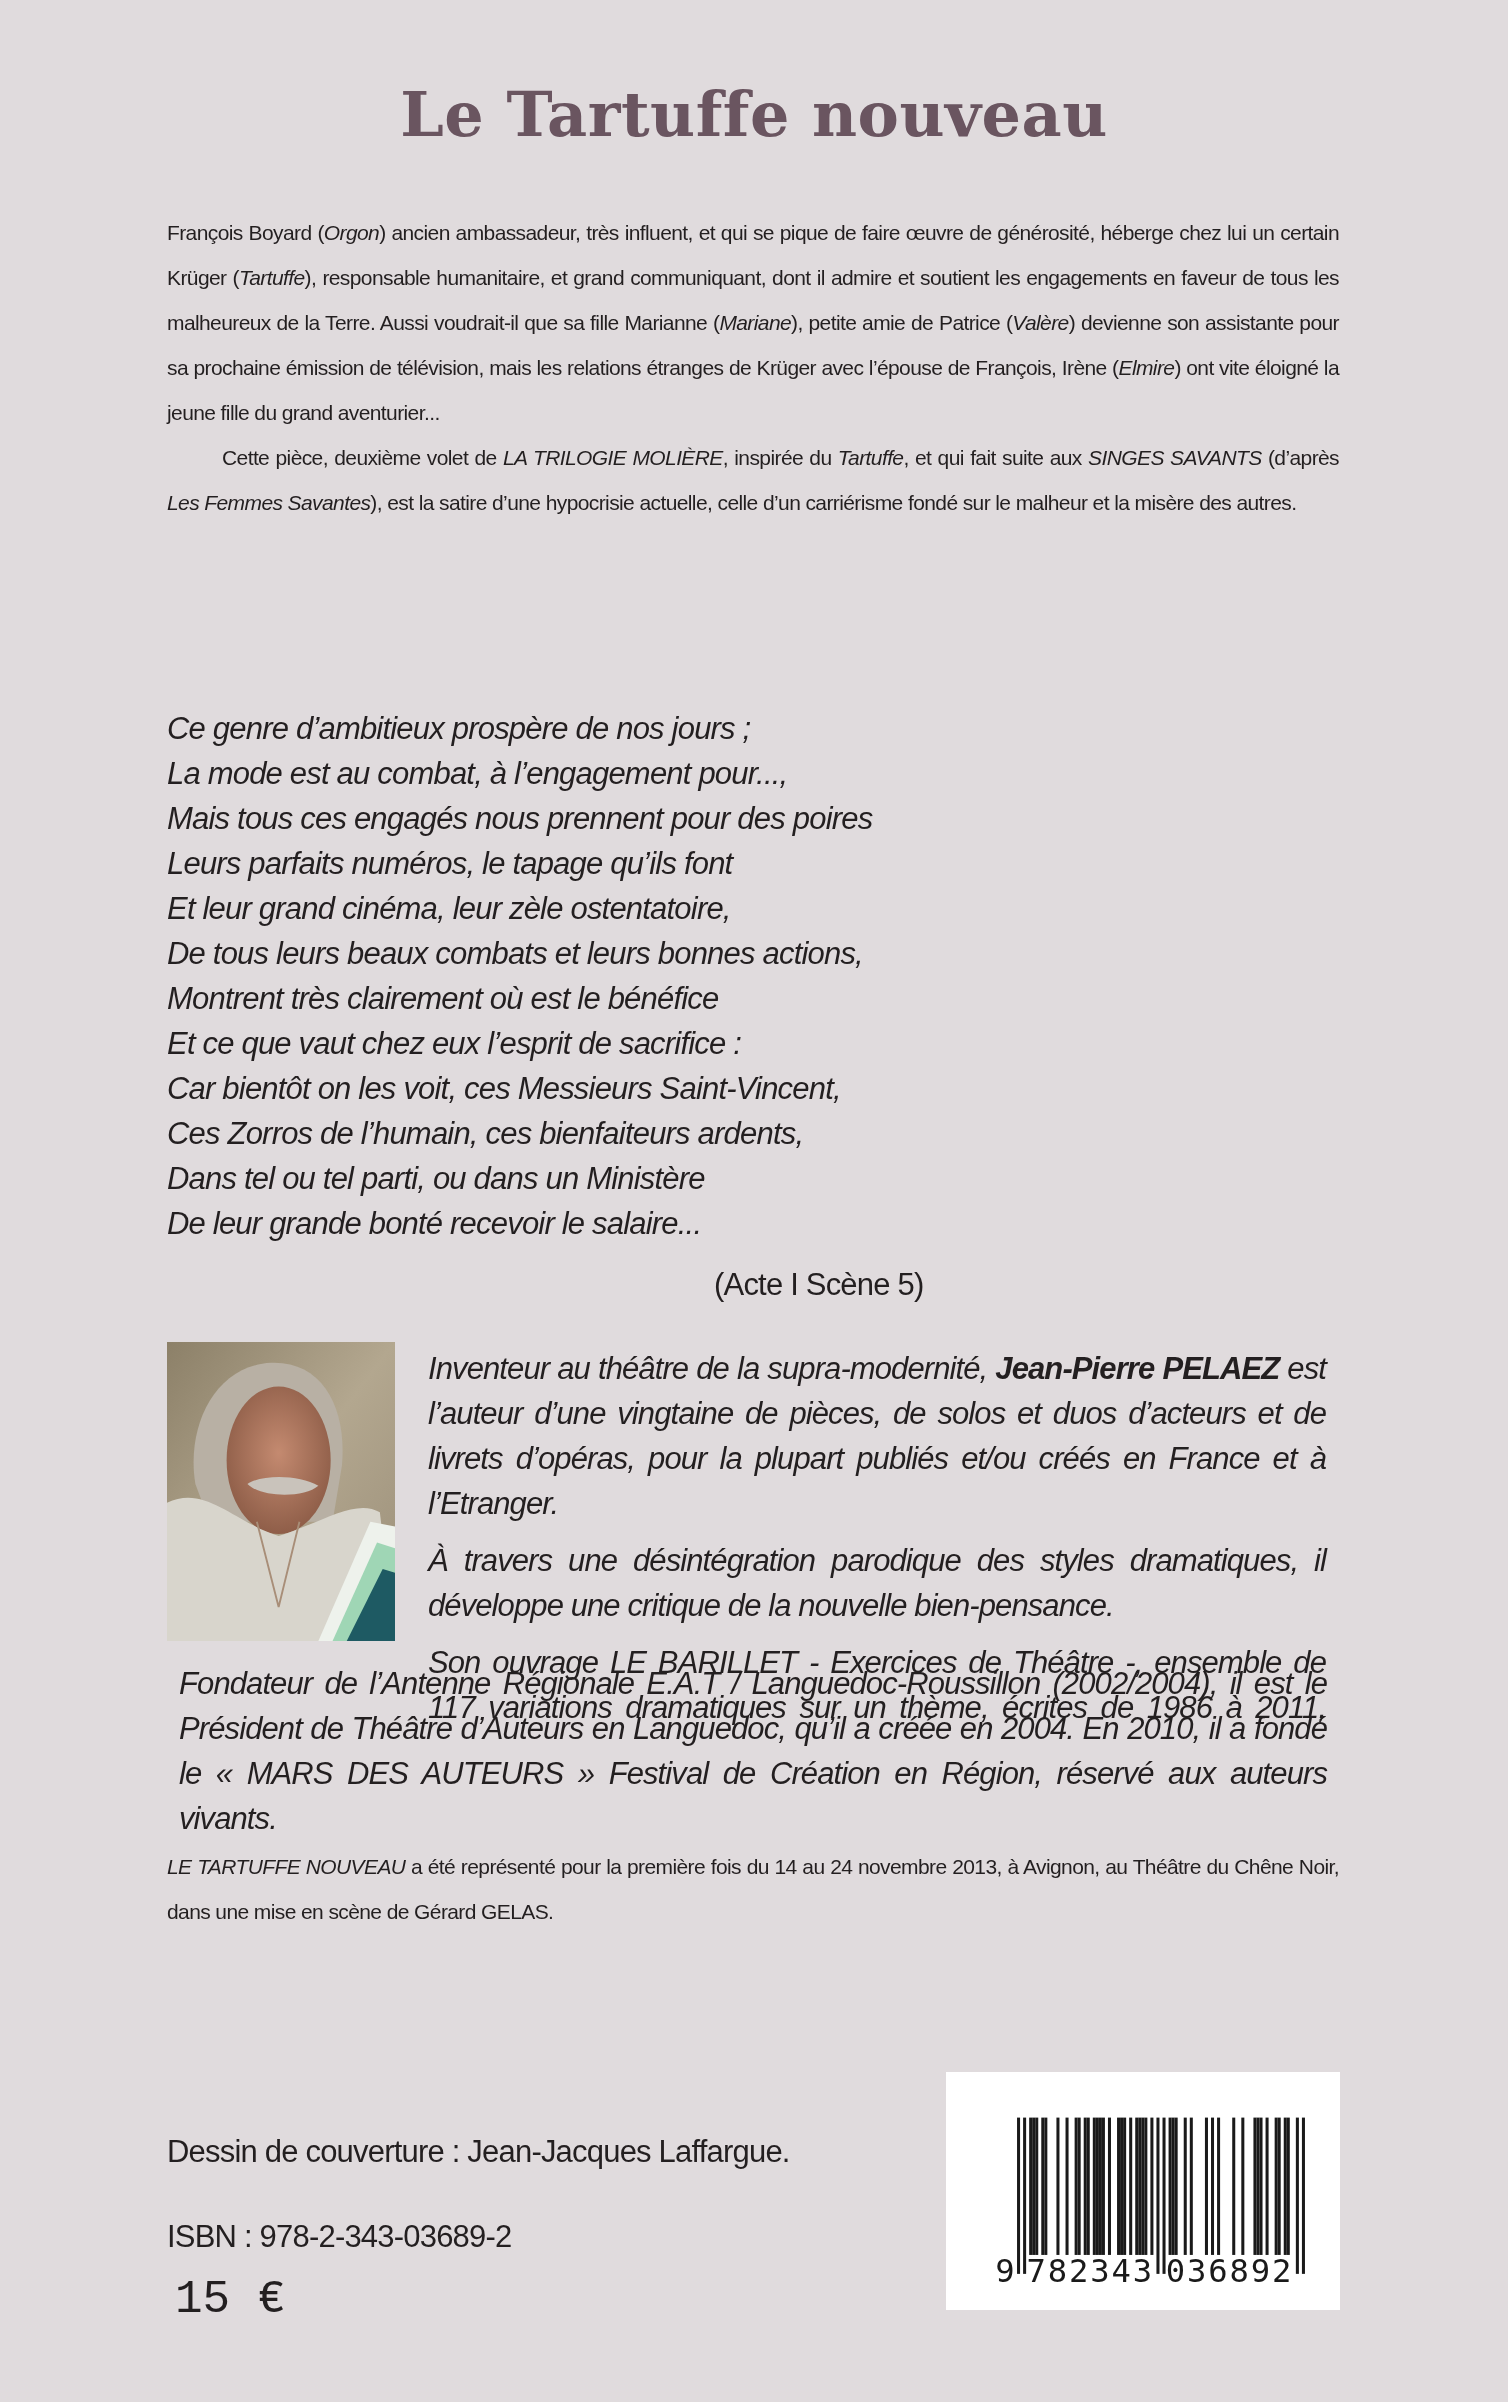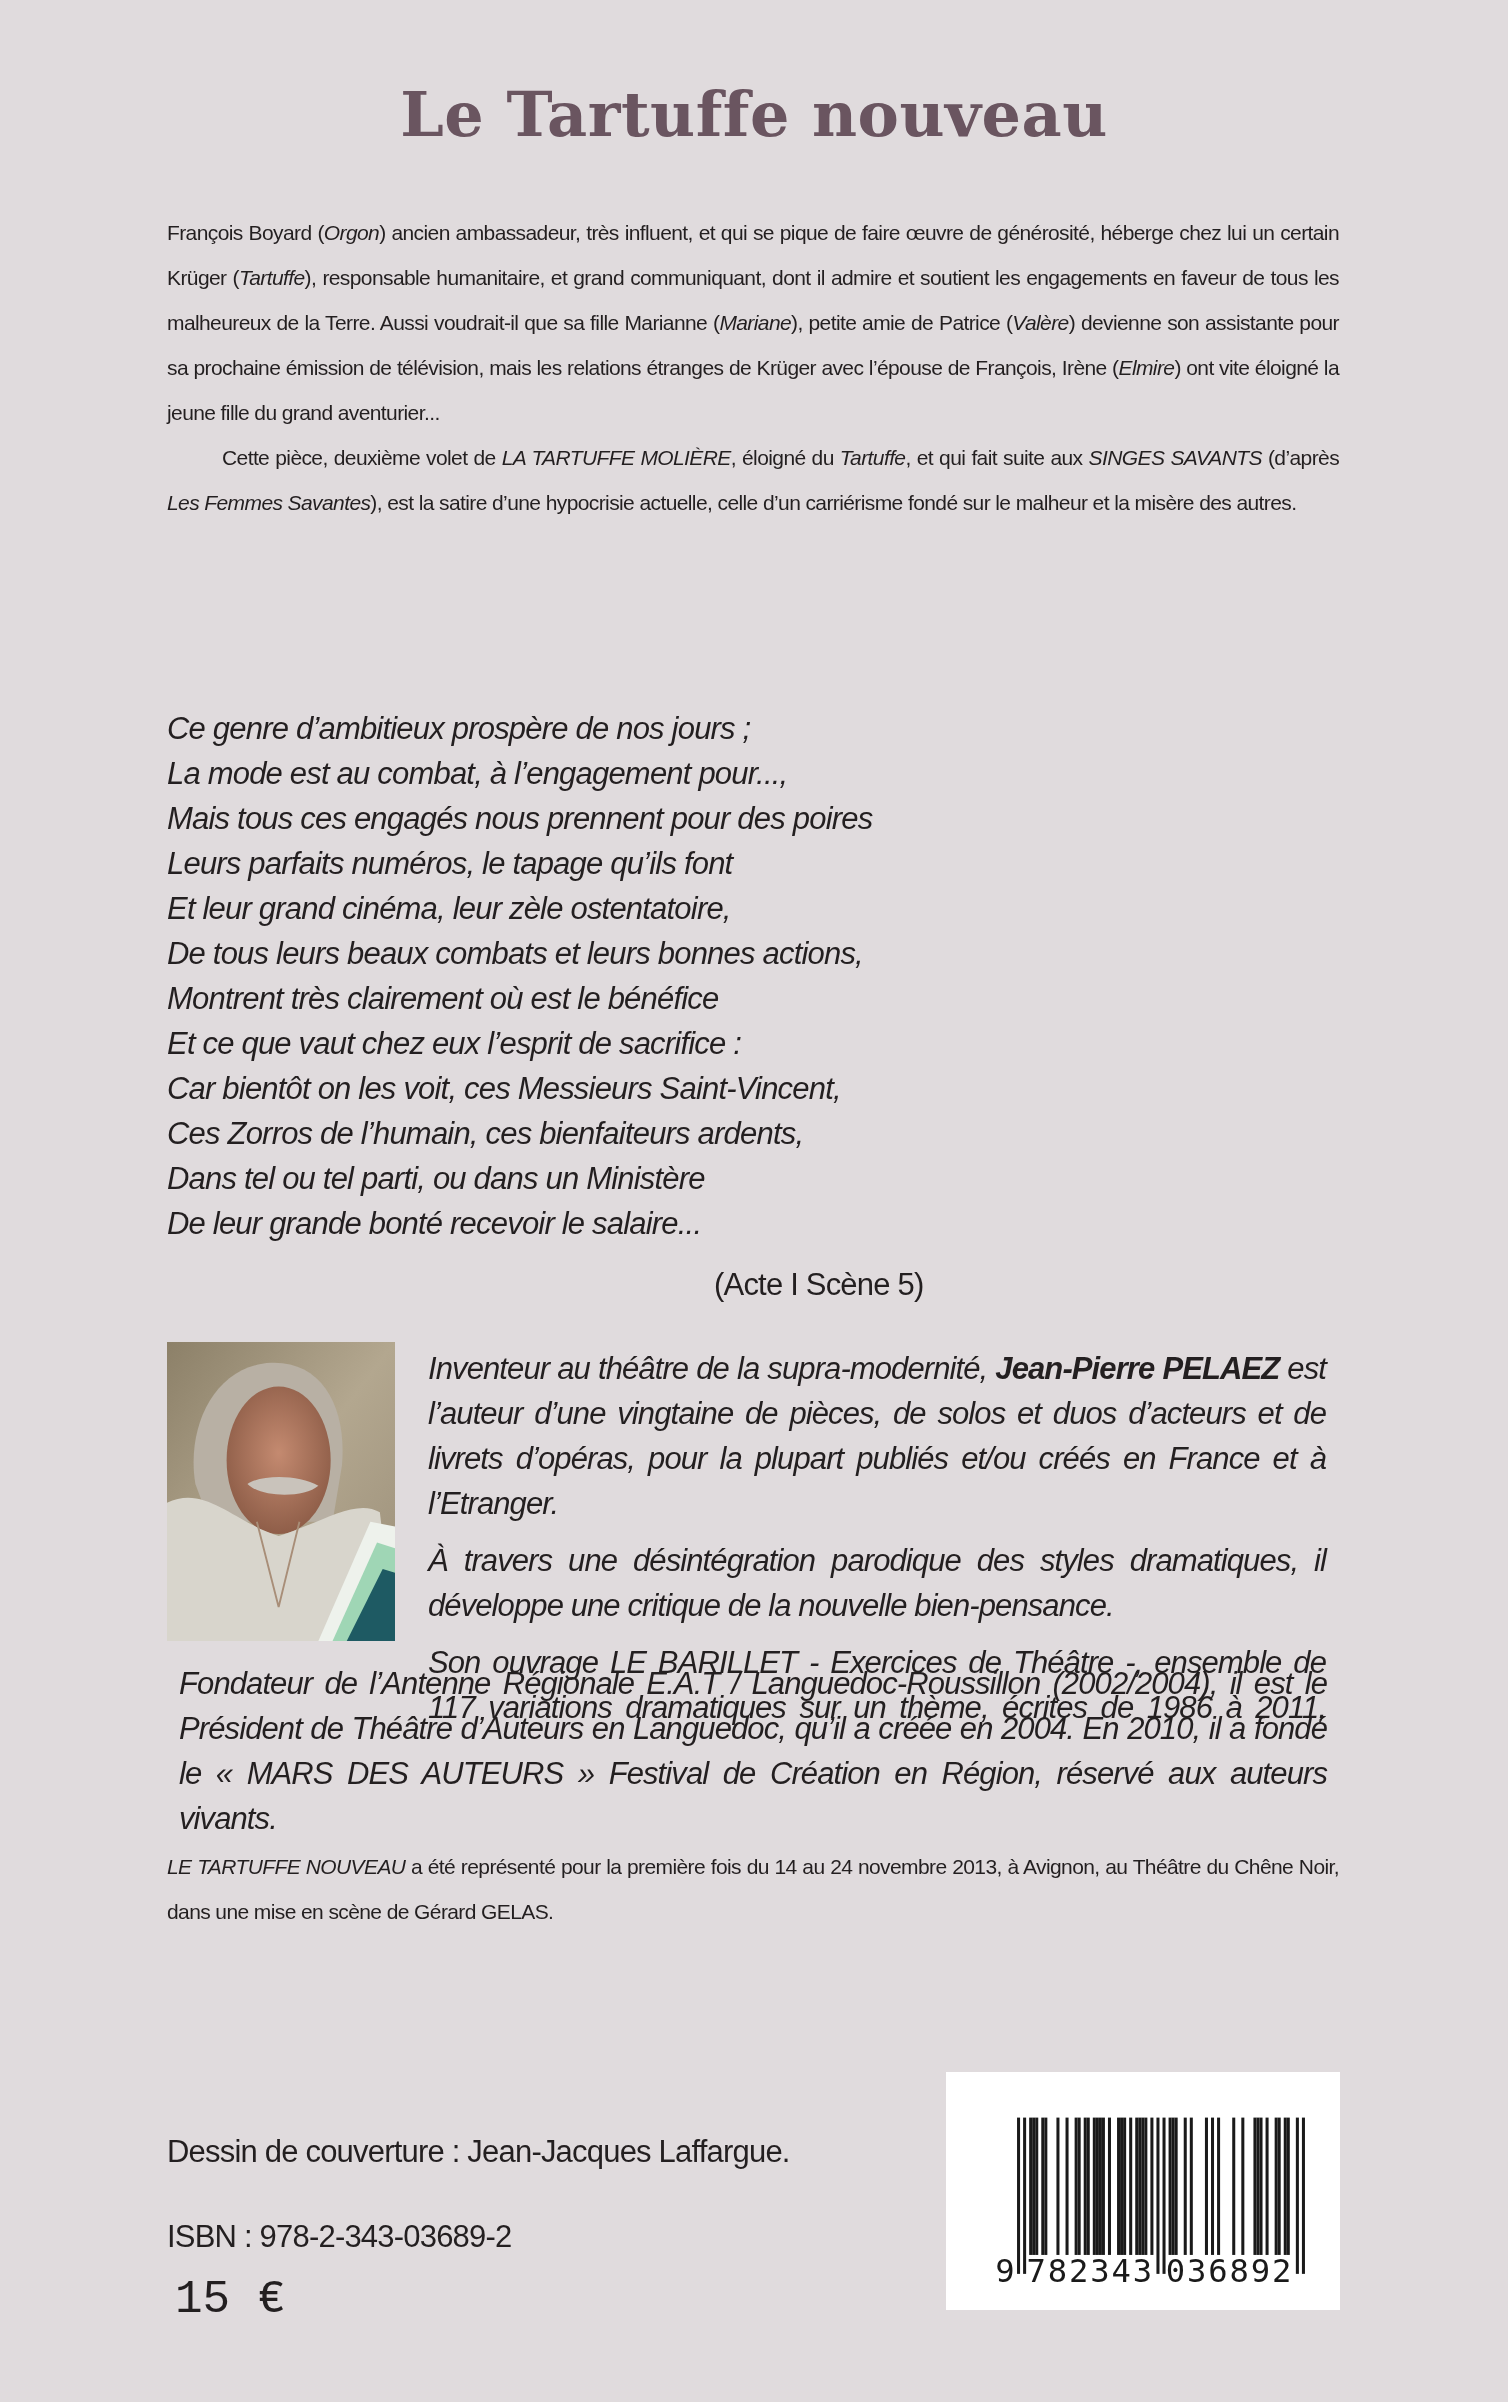--- a/index.html
+++ b/index.html
@@ -111,21 +111,21 @@
   }
   .barcode-box svg { display: block; }
 </style>
 </head>
 <body>
 
 <h1 class="title">Le Tartuffe nouveau</h1>
 
 <div class="col intro">
   <p class="para last-left"><span>François Boyard (</span><em>Orgon</em><span>) ancien ambassadeur, très influent, et qui se pique de faire œuvre de générosité, héberge chez lui un certain Krüger (</span><em>Tartuffe</em><span>), responsable humanitaire, et grand communiquant, dont il admire et soutient les engagements en faveur de tous les malheureux de la Terre. Aussi voudrait-il que sa fille Marianne (</span><em>Mariane</em><span>), petite amie de Patrice (</span><em>Valère</em><span>) devienne son assistante pour sa prochaine émission de télévision, mais les relations étranges de Krüger avec l’épouse de François, Irène (</span><em>Elmire</em><span>) ont vite éloigné la jeune fille du grand aventurier...</span></p>
-  <p class="para indent last-left"><span>Cette pièce, deuxième volet de </span><em>LA TARTUFFE MOLIÈRE</em><span>, éloigné du </span><em>Tartuffe</em><span>, et qui fait suite aux </span><em>SINGES SAVANTS</em><span> (d’après </span><em>Les Femmes Savantes</em><span>), est la satire d’une hypocrisie actuelle, celle d’un carriérisme fondé sur le malheur et la misère des autres.</span></p>
+  <p class="para indent last-left"><span>Cette pièce, deuxième volet de </span><em>LA TRILOGIE MOLIÈRE</em><span>, inspirée du </span><em>Tartuffe</em><span>, et qui fait suite aux </span><em>SINGES SAVANTS</em><span> (d’après </span><em>Les Femmes Savantes</em><span>), est la satire d’une hypocrisie actuelle, celle d’un carriérisme fondé sur le malheur et la misère des autres.</span></p>
 </div>
 
 <div class="col poem">
   <span class="line">Ce genre d’ambitieux prospère de nos jours ;</span>
   <span class="line">La mode est au combat, à l’engagement pour...,</span>
   <span class="line">Mais tous ces engagés nous prennent pour des poires</span>
   <span class="line">Leurs parfaits numéros, le tapage qu’ils font</span>
   <span class="line">Et leur grand cinéma, leur zèle ostentatoire,</span>
   <span class="line">De tous leurs beaux combats et leurs bonnes actions,</span>
   <span class="line">Montrent très clairement où est le bénéfice</span>

